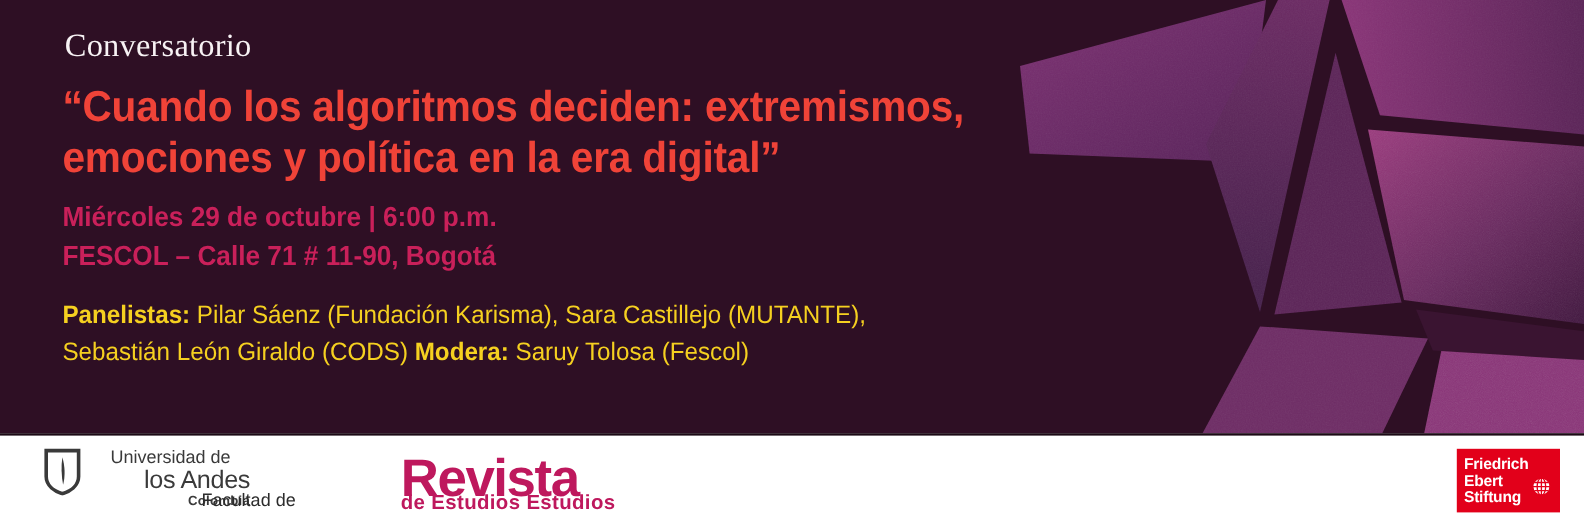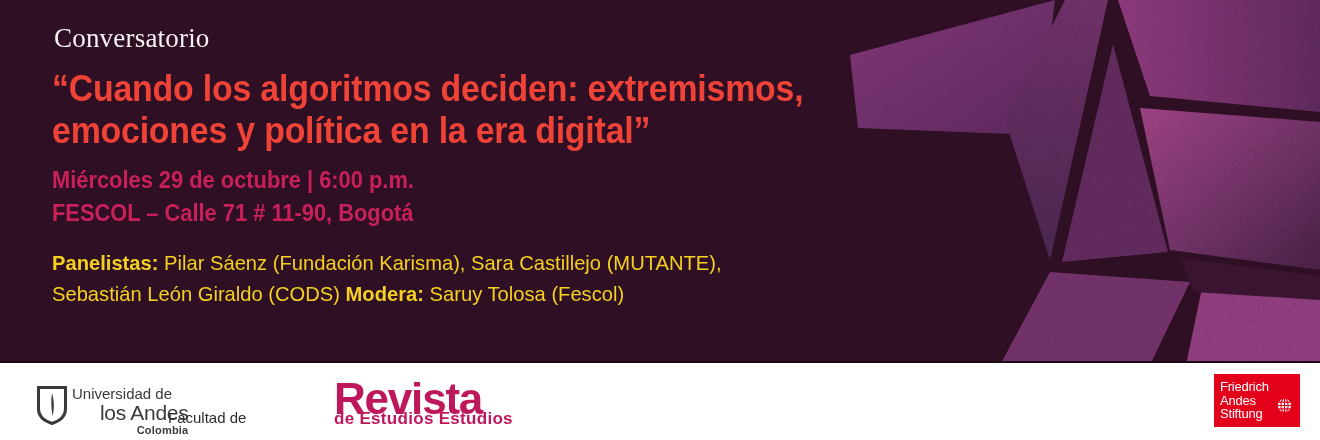--- a/index.html
+++ b/index.html
@@ -78,22 +78,22 @@
 
   
   .footer{
     position:absolute;left:0;bottom:0;
     width:1320px;height:77px;
     background:#FFFFFF;
     border-top:2px solid #1b0a15;
   }
 
   .logo-uniandes{
-    position:absolute;left:36px;top:22px;
-    display:flex;align-items:flex-start;gap:4px;
+    position:absolute;left:36px;top:10px;
+    display:flex;align-items:flex-start;gap:24px;
   }
   .shield{width:32px;height:40px;flex:0 0 auto;}
   .uni-txt{
     font-family:"Liberation Sans",sans-serif;
     color:#3a3a3a;line-height:1.04;padding-top:1px;
   }
   .uni-txt .l1{font-size:15px;font-weight:400;display:block;}
   .uni-txt .l2{font-size:21px;font-weight:400;display:block;letter-spacing:-.3px;margin-left:28px;}
   .uni-txt .l3{
     font-size:11px;font-weight:700;display:block;
@@ -124,21 +124,21 @@
 
   .logo-fes{
     position:absolute;right:20px;top:11px;
     width:86px;height:53px;
     background:#E2001A;
     display:flex;align-items:center;
     padding:4px 6px;box-sizing:border-box;
   }
   .fes-txt{
     font-family:"Liberation Sans",sans-serif;
-    color:#fff;font-weight:400;font-size:13px;
+    color:#fff;font-weight:700;font-size:13px;
     line-height:1.07;letter-spacing:-.2px;
   }
   .fes-txt span{display:block;}
   .fes-globe{
     position:absolute;right:7px;bottom:13px;
     width:17px;height:17px;
   }
 </style>
 </head>
 <body>
@@ -252,21 +252,21 @@
     </div>
 
     <div class="logo-revista">
       <span class="r1">Revista</span>
       <span class="r2">de Estudios Estudios</span>
     </div>
 
     <div class="logo-fes">
       <div class="fes-txt">
         <span>Friedrich</span>
-        <span>Andes</span>
+        <span>Ebert</span>
         <span>Stiftung</span>
       </div>
       <svg class="fes-globe" viewBox="0 0 20 20" aria-hidden="true">
         <circle cx="10" cy="10" r="8.5" fill="#fff"></circle>
         <circle cx="10" cy="10" r="8.5" fill="none" stroke="#E2001A" stroke-width="1.4"></circle>
         <path d="M1.5 10 H18.5 M3 6 H17 M3 14 H17" stroke="#E2001A" stroke-width="1.3"></path>
         <ellipse cx="10" cy="10" rx="4.2" ry="8.5" fill="none" stroke="#E2001A" stroke-width="1.3"></ellipse>
         <path d="M10 0.8 V19.2" stroke="#E2001A" stroke-width="1.3"></path>
       </svg>
     </div>

